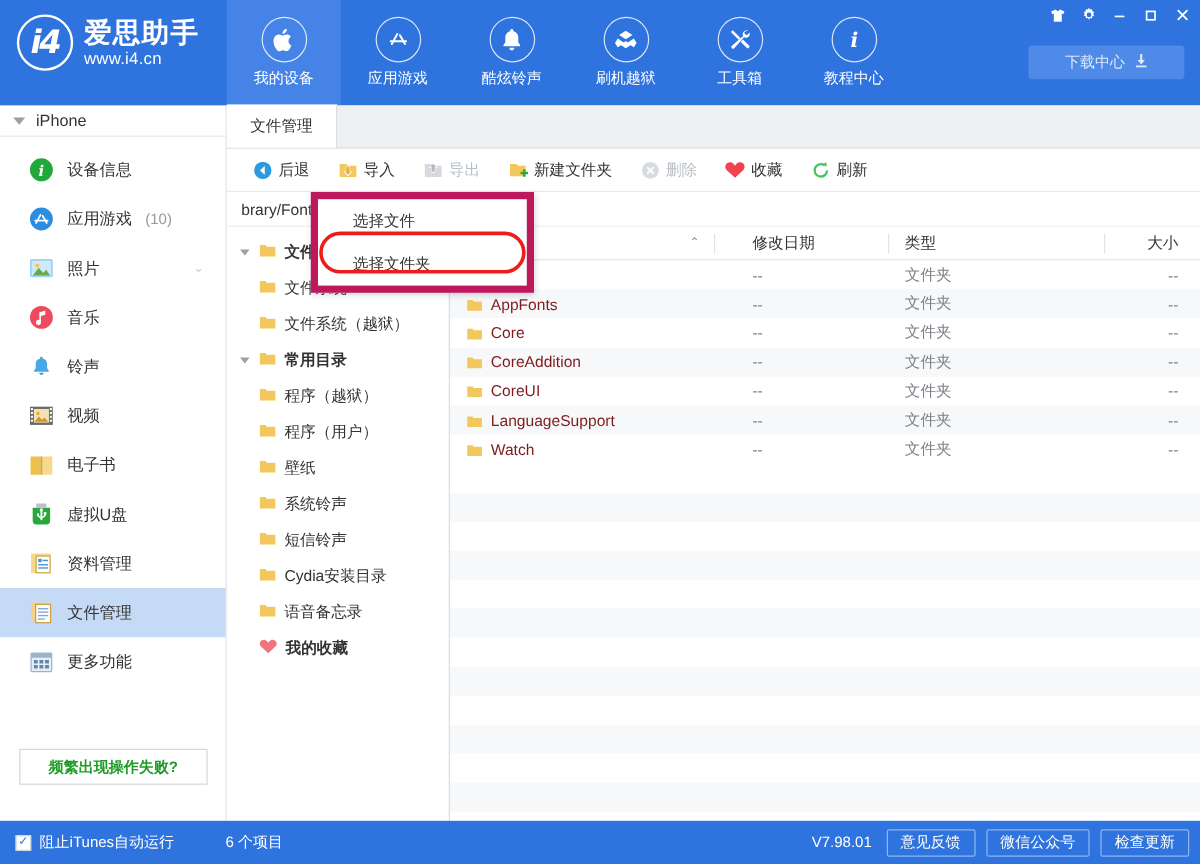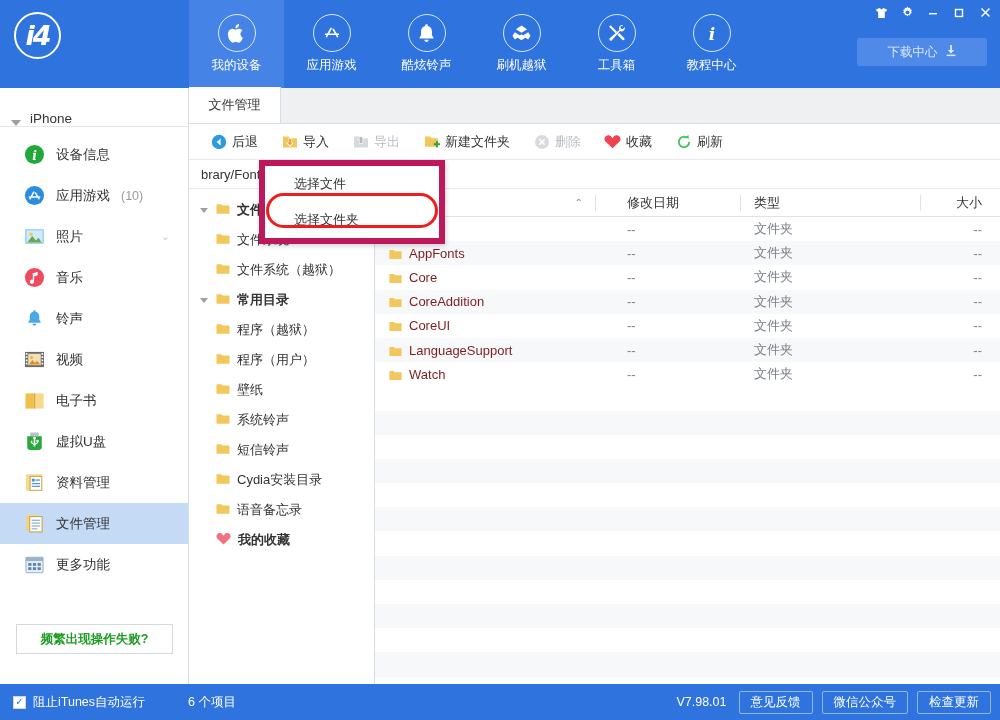--- a/index.html
+++ b/index.html
@@ -61,21 +61,21 @@
     display: flex; align-items: center; justify-content: center; gap: 7px;
     cursor: pointer;
   }
 
   
   .sidebar {
     position: absolute; left: 0; top: 88px; width: 189px; height: 596px;
     background: #fff; border-right: 1px solid #d8dde3;
   }
   .device-head {
-    height: 39px; display: flex; align-items: flex-end; gap: 9px;
+    height: 26px; display: flex; align-items: center; gap: 9px;
     padding-left: 11px; border-bottom: 1px solid #e4e8ec;
     font-size: 13.5px; color: #333; cursor: pointer;
   }
   .caret-down {
     width: 0; height: 0; border-left: 5px solid transparent;
     border-right: 5px solid transparent; border-top: 6px solid #9aa0a6;
   }
   .side-list { padding-top: 7px; }
   .side-item {
     height: 41px; display: flex; align-items: center; gap: 11px;
@@ -217,20 +217,24 @@
 </head>
 <body>
 
 <div id="app">
 
   <div class="topbar">
 
     <div class="logo-wrap">
       <div class="logo-circle">
         <span>i4</span>
+      </div>
+      <div class="logo-text">
+        <div class="logo-cn">爱思助手</div>
+        <div class="logo-url">www.i4.cn</div>
       </div>
     </div>
 
     <div class="navtabs">
 
       <div class="navtab active">
         <span class="ico">
           <svg width="19" height="21" viewBox="0 0 19 21">
               <path fill="#fff" d="M13.4 11.1c0-2.3 1.9-3.4 2-3.5-1.1-1.6-2.8-1.8-3.4-1.8-1.4-.15-2.8.85-3.5.85s-1.85-.83-3-.8c-1.55.02-3 .9-3.8 2.28-1.62 2.8-.41 6.95 1.16 9.22.77 1.12 1.69 2.37 2.9 2.32 1.16-.05 1.6-.75 3-.75s1.8.75 3.03.72c1.25-.02 2.04-1.13 2.8-2.25.88-1.29 1.24-2.54 1.26-2.6-.03-.01-2.42-.93-2.45-3.69zM11.1 3.9c.63-.77 1.06-1.83.94-2.9-.91.04-2.01.61-2.66 1.37-.58.68-1.1 1.76-.96 2.8 1.02.08 2.05-.51 2.68-1.27z"></path>
             </svg>

